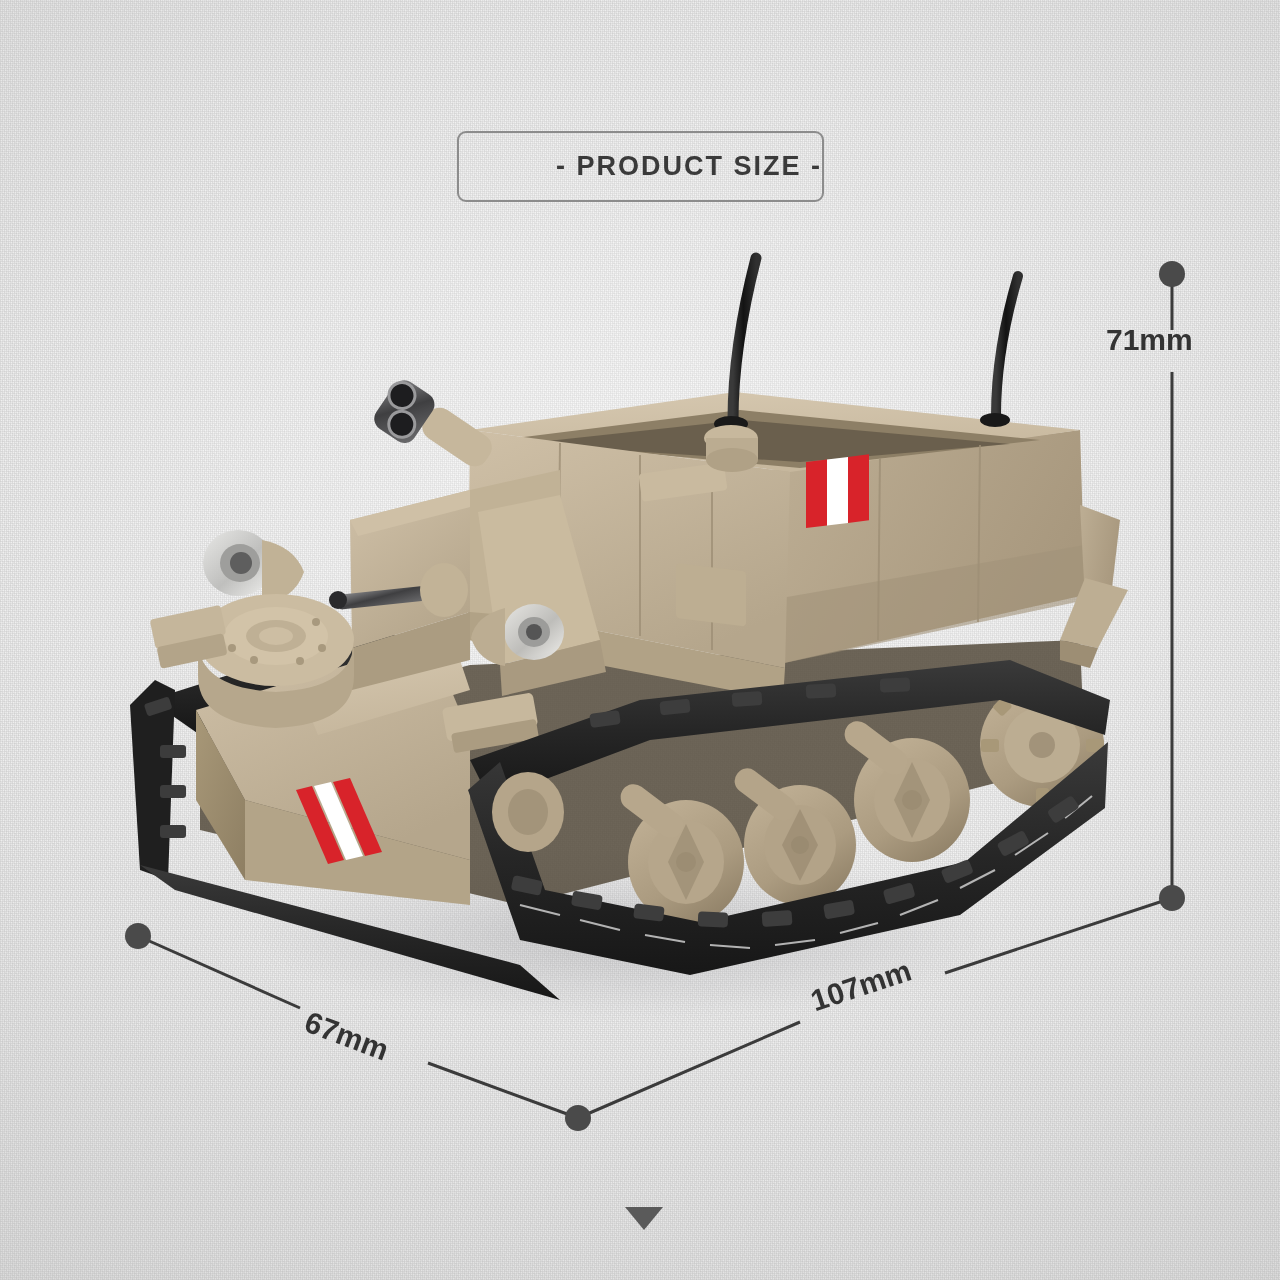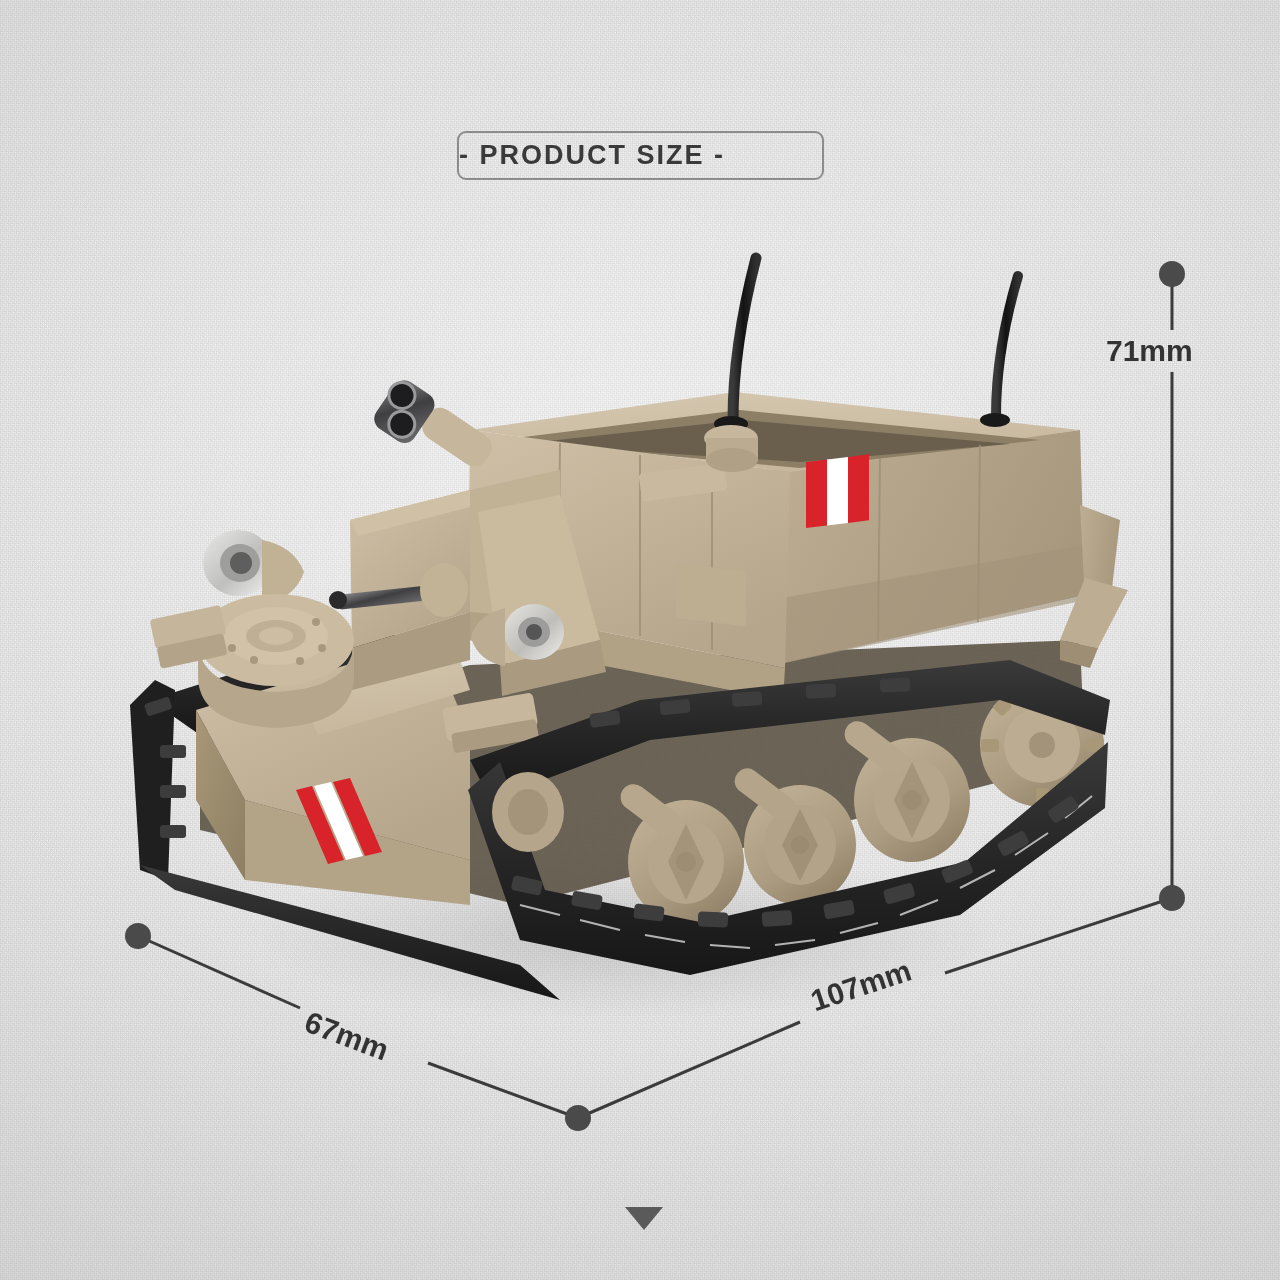--- a/index.html
+++ b/index.html
@@ -23,34 +23,34 @@
       repeating-linear-gradient(90deg, rgba(120,120,120,.20) 0 1px, rgba(255,255,255,0) 1px 2px),
       repeating-linear-gradient(37deg, rgba(150,150,150,.14) 0 1px, rgba(255,255,255,0) 1px 3px),
       repeating-linear-gradient(113deg, rgba(160,160,160,.12) 0 1px, rgba(255,255,255,0) 1px 3px);
   }
   .bg-vign{
     position:absolute;inset:0;
     background:radial-gradient(ellipse 85% 70% at 50% 45%, rgba(255,255,255,.35) 0%, rgba(255,255,255,0) 60%, rgba(170,170,170,.18) 100%);
   }
   
   #title-badge{
-    position:absolute;left:457px;top:131px;width:367px;height:49px;
+    position:absolute;left:457px;top:131px;width:367px;height:71px;
     border:2px solid #8c8c8c;border-radius:9px;
-    display:flex;align-items:center;justify-content:flex-start;
+    display:flex;align-items:center;justify-content:flex-end;
     box-sizing:border-box;
   }
   #title-badge .t{
     font-size:27px;font-weight:bold;letter-spacing:2.0px;color:#3a3a3a;white-space:nowrap;
   }
   
   .dimsvg{position:absolute;left:0;top:0;width:1280px;height:1280px;pointer-events:none;}
   .dimlabel{
     position:absolute;font-size:30px;font-weight:bold;color:#333;white-space:nowrap;
   }
-  #label-height{left:1106px;top:334px;}
+  #label-height{left:1106px;top:323px;}
   #label-length{left:812px;top:985px;transform:rotate(-18.2deg);transform-origin:left center;}
   #label-depth{left:306px;top:1004px;transform:rotate(20.6deg);transform-origin:left center;}
   
   #scroll-arrow{
     position:absolute;left:625px;top:1207px;width:0;height:0;
     border-left:19px solid transparent;border-right:19px solid transparent;
     border-top:23px solid #5a5a5a;
   }
   
   #model{position:absolute;left:0;top:0;width:1280px;height:1280px;}

